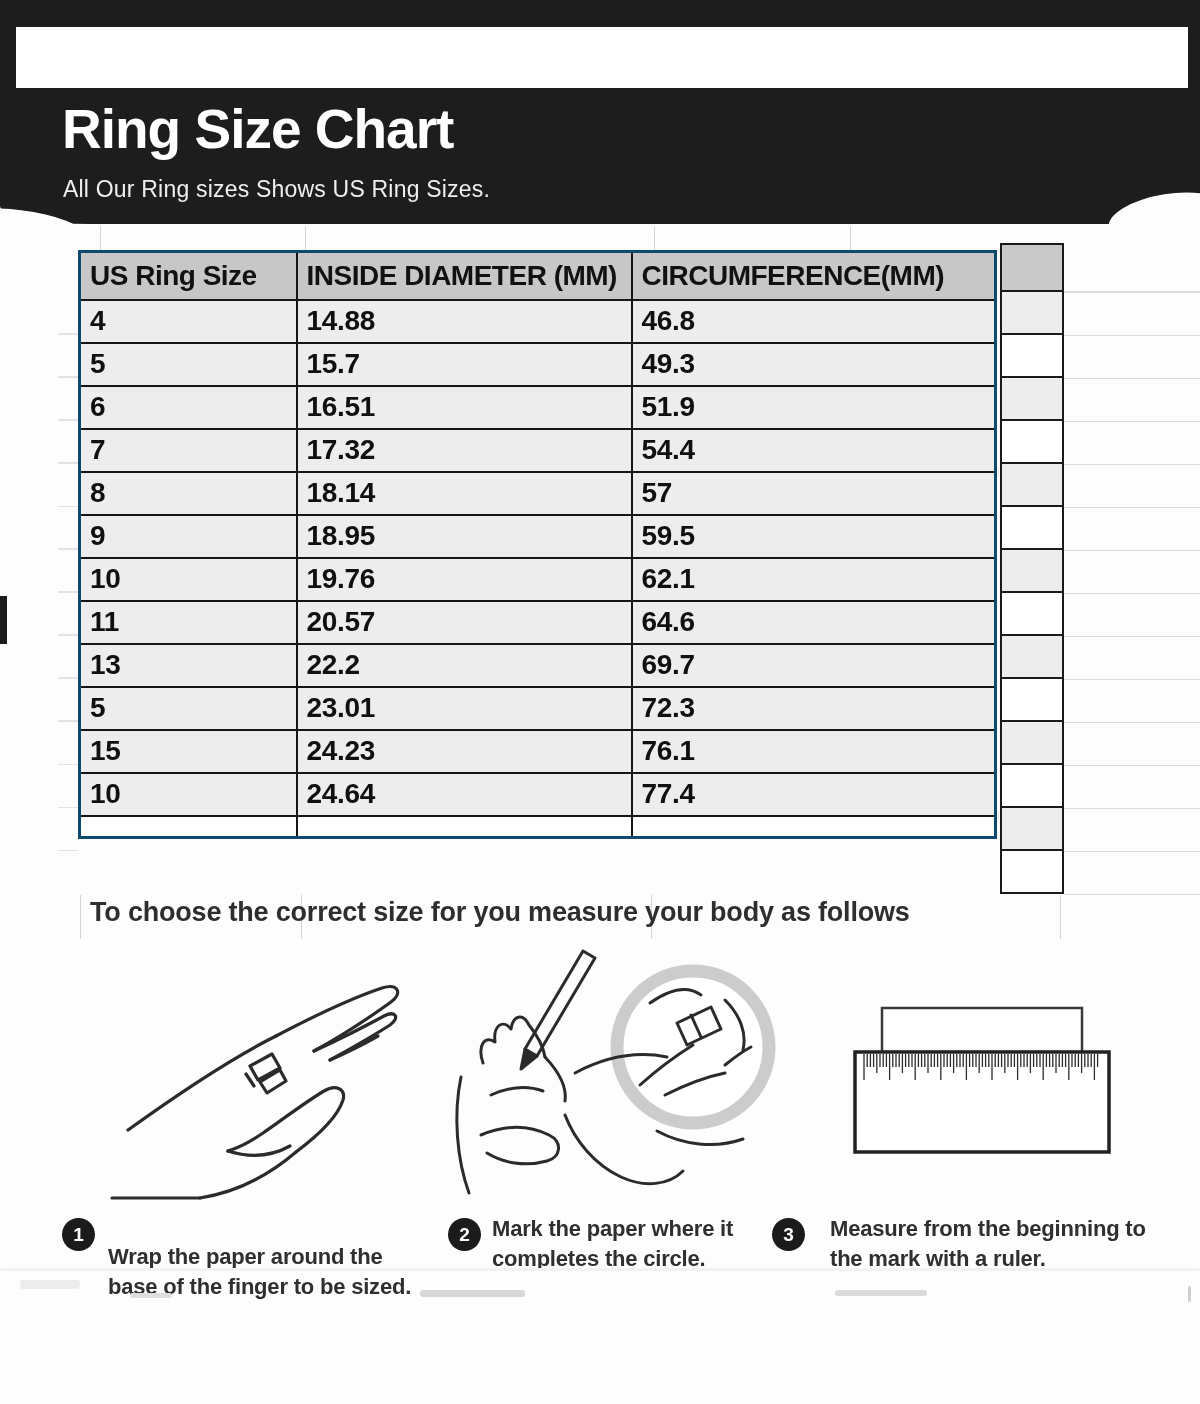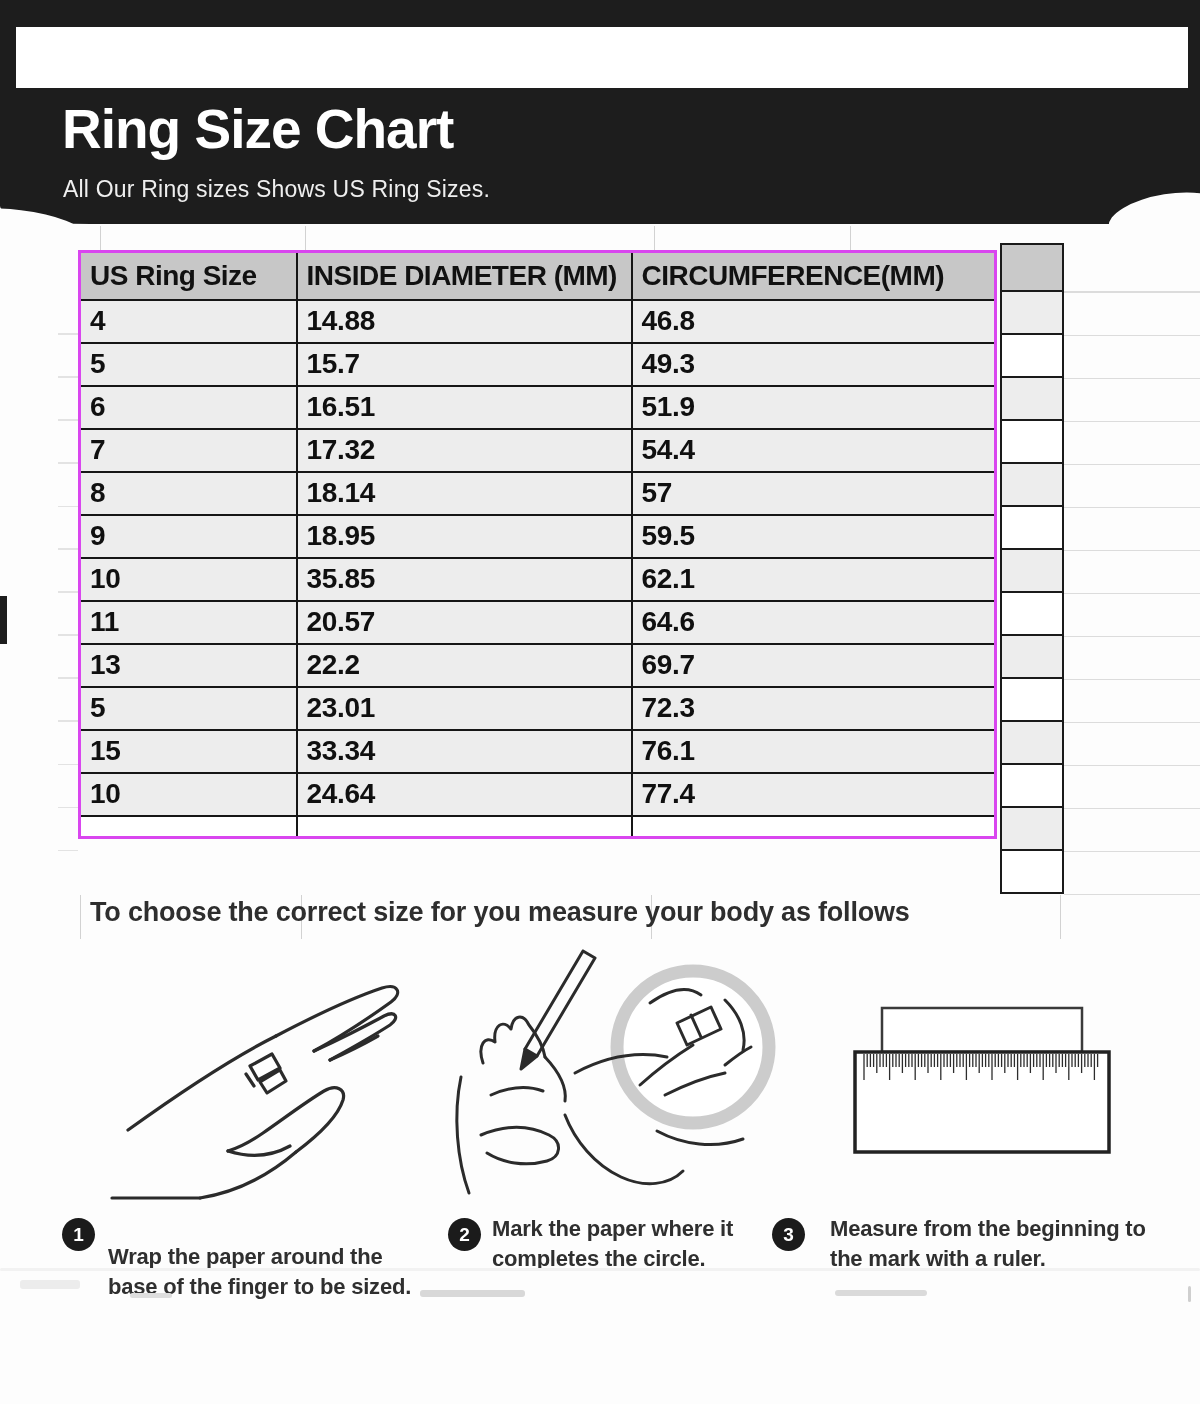--- a/index.html
+++ b/index.html
@@ -32,21 +32,21 @@
   
   .vline { position:absolute; width:1px; background:#d2d2d2; }
   .hline-strip { position:absolute; left:1064px; top:250px; width:136px; height:645px;
     background:repeating-linear-gradient(to bottom, transparent 0, transparent 41.5px, #dcdcdc 41.5px, #dcdcdc 43px); }
   .lticks-strip { position:absolute; left:58px; top:292px; width:20px; height:601px;
     background:repeating-linear-gradient(to bottom, transparent 0, transparent 41.5px, #e3e3e3 41.5px, #e3e3e3 43px); }
   
   table.ring {
     position:absolute; left:78px; top:250px; width:916px;
     border-collapse:collapse; table-layout:fixed;
-    border:3px solid #d946ef;
+    border:3px solid #0c4a6e;
   }
   table.ring col.c1 { width:217px; } table.ring col.c2 { width:335px; } table.ring col.c3 { width:364px; }
   table.ring th, table.ring td {
     border:2.5px solid #161616; text-align:left; vertical-align:middle;
     padding:0 0 0 9px; overflow:hidden; white-space:nowrap;
   }
   table.ring th {
     height:48px; background:#c7c7c7; color:#111;
     font-size:28px; font-weight:bold; letter-spacing:-0.5px;
   }
@@ -142,41 +142,41 @@
           <td>18.14</td>
           <td>57</td>
         </tr>
         <tr>
           <td>9</td>
           <td>18.95</td>
           <td>59.5</td>
         </tr>
         <tr>
           <td>10</td>
-          <td>35.85</td>
+          <td>19.76</td>
           <td>62.1</td>
         </tr>
         <tr>
           <td>11</td>
           <td>20.57</td>
           <td>64.6</td>
         </tr>
         <tr>
           <td>13</td>
           <td>22.2</td>
           <td>69.7</td>
         </tr>
         <tr>
           <td>5</td>
           <td>23.01</td>
           <td>72.3</td>
         </tr>
         <tr>
           <td>15</td>
-          <td>33.34</td>
+          <td>24.23</td>
           <td>76.1</td>
         </tr>
         <tr>
           <td>10</td>
           <td>24.64</td>
           <td>77.4</td>
         </tr>
         <tr class="empty-row">
           <td></td>
           <td></td>

